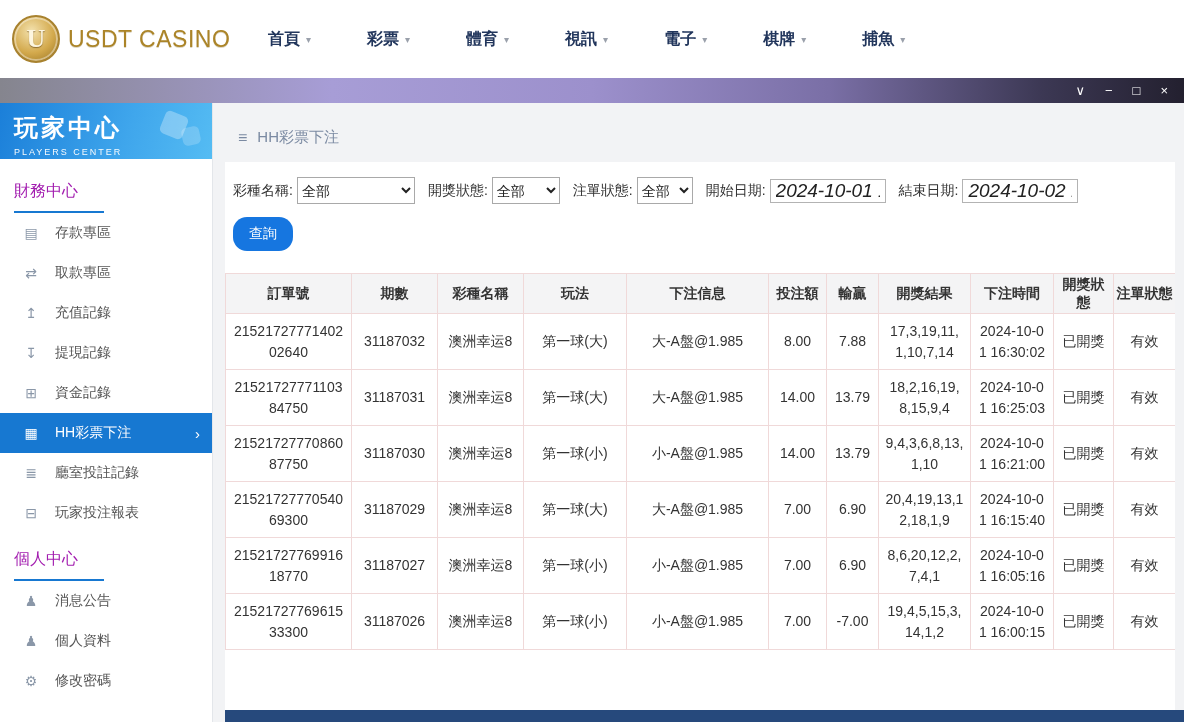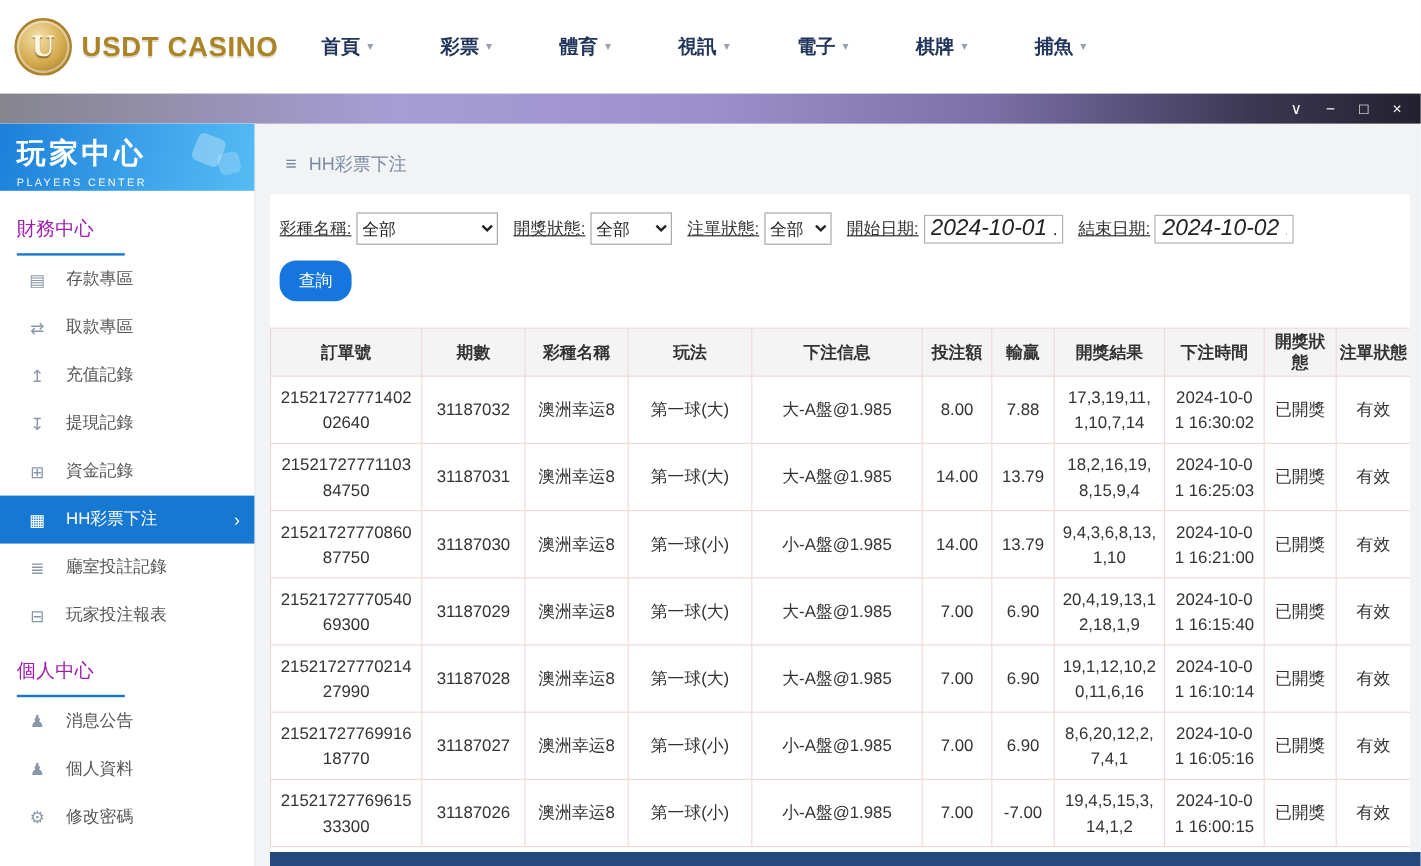--- a/index.html
+++ b/index.html
@@ -8,21 +8,21 @@
 
   
   .top-header { height: 78px; background: #fff; display: flex; align-items: center; padding-left: 12px; }
   .logo { display: flex; align-items: center; gap: 8px; min-width: 228px; }
   .logo-emblem { width: 48px; height: 48px; border-radius: 50%; border: 2px solid #a8822f;
     background: radial-gradient(circle at 40% 32%, #f3e1ad, #d3a94c 55%, #95701f);
     box-shadow: inset 0 0 0 2px rgba(255,255,255,.4);
     display: flex; align-items: center; justify-content: center;
     font-family: "Liberation Serif", serif; font-weight: bold; font-size: 26px; color: #fdf6e0;
     text-shadow: 0 1px 1px rgba(90,60,10,.6); }
-  .logo-text { font-size: 23px; font-weight: bold; color: #ab8428; letter-spacing: .5px;
+  .logo-text { font-size: 23px; font-weight: normal; color: #ab8428; letter-spacing: .5px;
     text-shadow: 0 1px 0 rgba(120,90,20,.25); white-space: nowrap; }
   .top-nav { display: flex; align-items: flex-end; }
   .nav-item { display: flex; align-items: center; padding: 0 28px; cursor: pointer; height: 78px; }
   .nav-item > span:first-child { font-size: 16px; font-weight: bold; color: #22365c; }
   .nav-chev { font-size: 10px; color: #9aa0ab; margin-left: 6px; }
 
   
   .titlebar { height: 25px;
     background: linear-gradient(90deg,#85858e 0%,#a79dd6 28%,#9c90cc 50%,#7a6fa6 70%,#3c3854 88%,#23202f 100%);
     display: flex; align-items: center; justify-content: flex-end; gap: 20px; padding-right: 16px; }
@@ -53,21 +53,21 @@
 
   
   .main-area { flex: 1; display: flex; flex-direction: column; position: relative; overflow: hidden; }
   .breadcrumb { padding: 25px 0 15px 25px; display: flex; align-items: center; gap: 10px;
     color: #7b8aa2; font-size: 15px; }
   .menu-glyph { font-size: 16px; color: #7b8aa2; cursor: pointer; }
   .card { margin: 0 9px 0 12px; background: #fff; flex: 1; padding-top: 15px; overflow: hidden; }
 
   .filters { display: flex; align-items: center; padding: 0 8px; font-size: 14px; color: #333; }
   .fgroup { display: flex; align-items: center; margin-right: 13px; }
-  .fgroup label { margin-right: 4px; white-space: nowrap; text-decoration: underline; }
+  .fgroup label { margin-right: 4px; white-space: nowrap; }
   .filters select { height: 27px; border: 1px solid #a9a9a9; background: #fff; font-size: 14px;
     font-family: "Liberation Sans", sans-serif; color: #222; }
   .sel-lottery { width: 118px; }
   .sel-draw { width: 68px; }
   .sel-order { width: 56px; }
   .filters input { width: 116px; height: 24px; border: 1px solid #b3b3b3; font-size: 19px;
     padding: 1px 5px; color: #222; font-family: "Liberation Sans", sans-serif; font-style: italic; }
   .btn-row { padding: 13px 8px 0 8px; }
   .query-btn { background: #1676e0; color: #fff; border: none; border-radius: 14px;
     font-size: 14px; padding: 8px 16px; cursor: pointer; font-family: "Liberation Sans", sans-serif; }
@@ -305,33 +305,20 @@
               <td>第一球(大)</td>
               <td>大-A盤@1.985</td>
               <td>7.00</td>
               <td>6.90</td>
               <td>20,4,19,13,12,18,1,9</td>
               <td>2024-10-01 16:15:40</td>
               <td>已開獎</td>
               <td>有效</td>
             </tr>
             <tr>
-              <td>2152172777021427990</td>
-              <td>31187028</td>
-              <td>澳洲幸运8</td>
-              <td>第一球(大)</td>
-              <td>大-A盤@1.985</td>
-              <td>7.00</td>
-              <td>6.90</td>
-              <td>19,1,12,10,20,11,6,16</td>
-              <td>2024-10-01 16:10:14</td>
-              <td>已開獎</td>
-              <td>有效</td>
-            </tr>
-            <tr>
               <td>2152172776991618770</td>
               <td>31187027</td>
               <td>澳洲幸运8</td>
               <td>第一球(小)</td>
               <td>小-A盤@1.985</td>
               <td>7.00</td>
               <td>6.90</td>
               <td>8,6,20,12,2,7,4,1</td>
               <td>2024-10-01 16:05:16</td>
               <td>已開獎</td>

